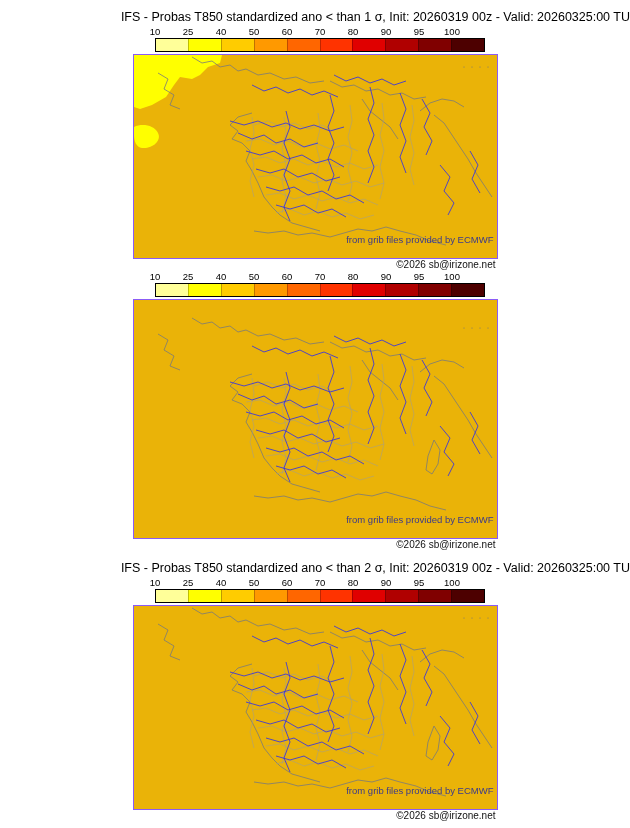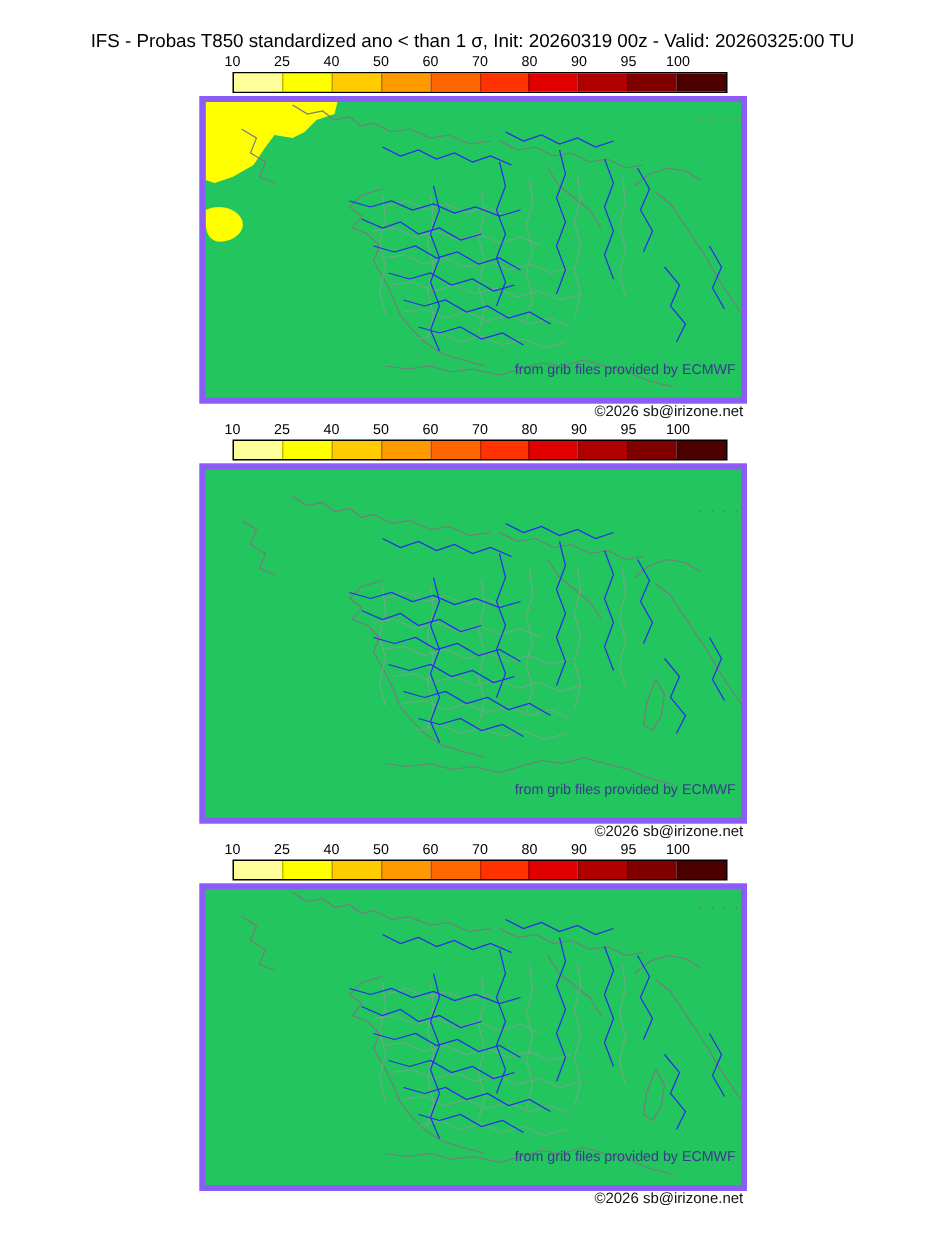--- a/index.html
+++ b/index.html
@@ -12,24 +12,24 @@
     height: 828px;
     font-family: "Liberation Sans", sans-serif;
     color: #000000;
     overflow: hidden;
   }
   .panel {
     position: relative;
     width: 630px;
   }
   .panel-title {
-    text-align: center;
+    text-align: right;
     font-size: 12.5px;
     line-height: 16px;
-    padding-top: 19px;
+    padding-top: 9px;
     padding-bottom: 1px;
     white-space: nowrap;
     color: #000;
   }
   
   .colorbar-wrap {
     position: relative;
     width: 630px;
     height: 28px;
   }
@@ -65,23 +65,23 @@
   .colorbar .seg + .seg {
     border-left: 1px solid rgba(0,0,0,0.25);
   }
 
   
   .map-box {
     position: relative;
     margin: 0 auto;
     width: 365px;
     height: 205px;
-    border: 4px solid #8b5cf6;
+    border: 1px solid #8b5cf6;
     box-sizing: border-box;
-    background: #22c55e;
+    background: #eab308;
     overflow: hidden;
   }
   .map-box svg {
     position: absolute;
     left: 0;
     top: 0;
     display: block;
   }
   .credit-ecmwf {
     position: absolute;
@@ -295,20 +295,21 @@
         <circle cx="346" cy="28" r="0.6"></circle>
           <circle cx="354" cy="28" r="0.6"></circle>
       </g>
     </svg>
     <div class="credit-ecmwf">from grib files provided by ECMWF</div>
   </div>
   <div class="credit-owner">©2026 sb@irizone.net</div>
 </div>
 
 <div class="panel panel-3">
+  <div class="panel-title">IFS - Probas T850  standardized ano &lt; than 2 σ, Init: 20260319 00z - Valid: 20260325:00 TU</div>
 
   <div class="colorbar-wrap">
     <div class="colorbar-labels">
       <span class="cb-label" style="left:155px">10</span>
       <span class="cb-label" style="left:188px">25</span>
       <span class="cb-label" style="left:221px">40</span>
       <span class="cb-label" style="left:254px">50</span>
       <span class="cb-label" style="left:287px">60</span>
       <span class="cb-label" style="left:320px">70</span>
       <span class="cb-label" style="left:353px">80</span>

